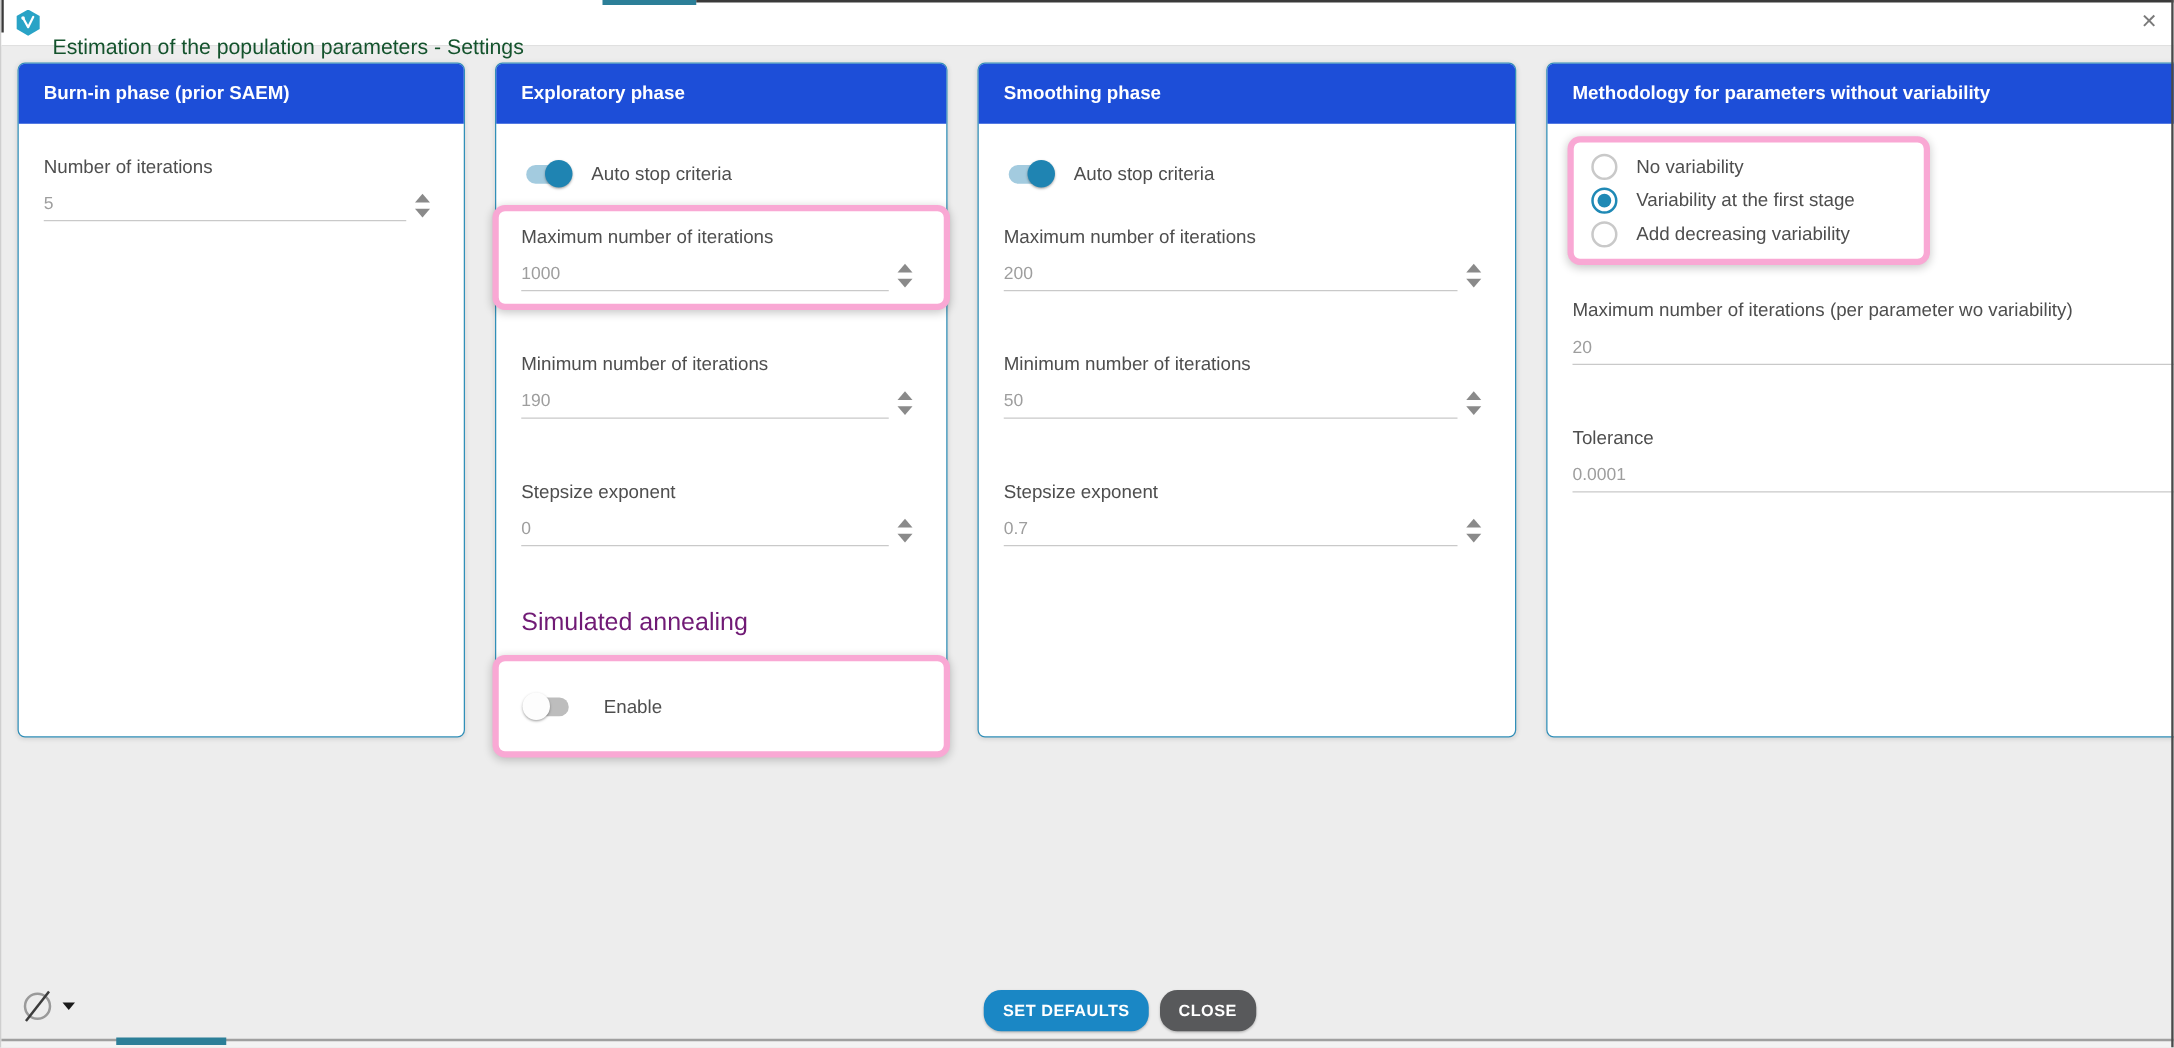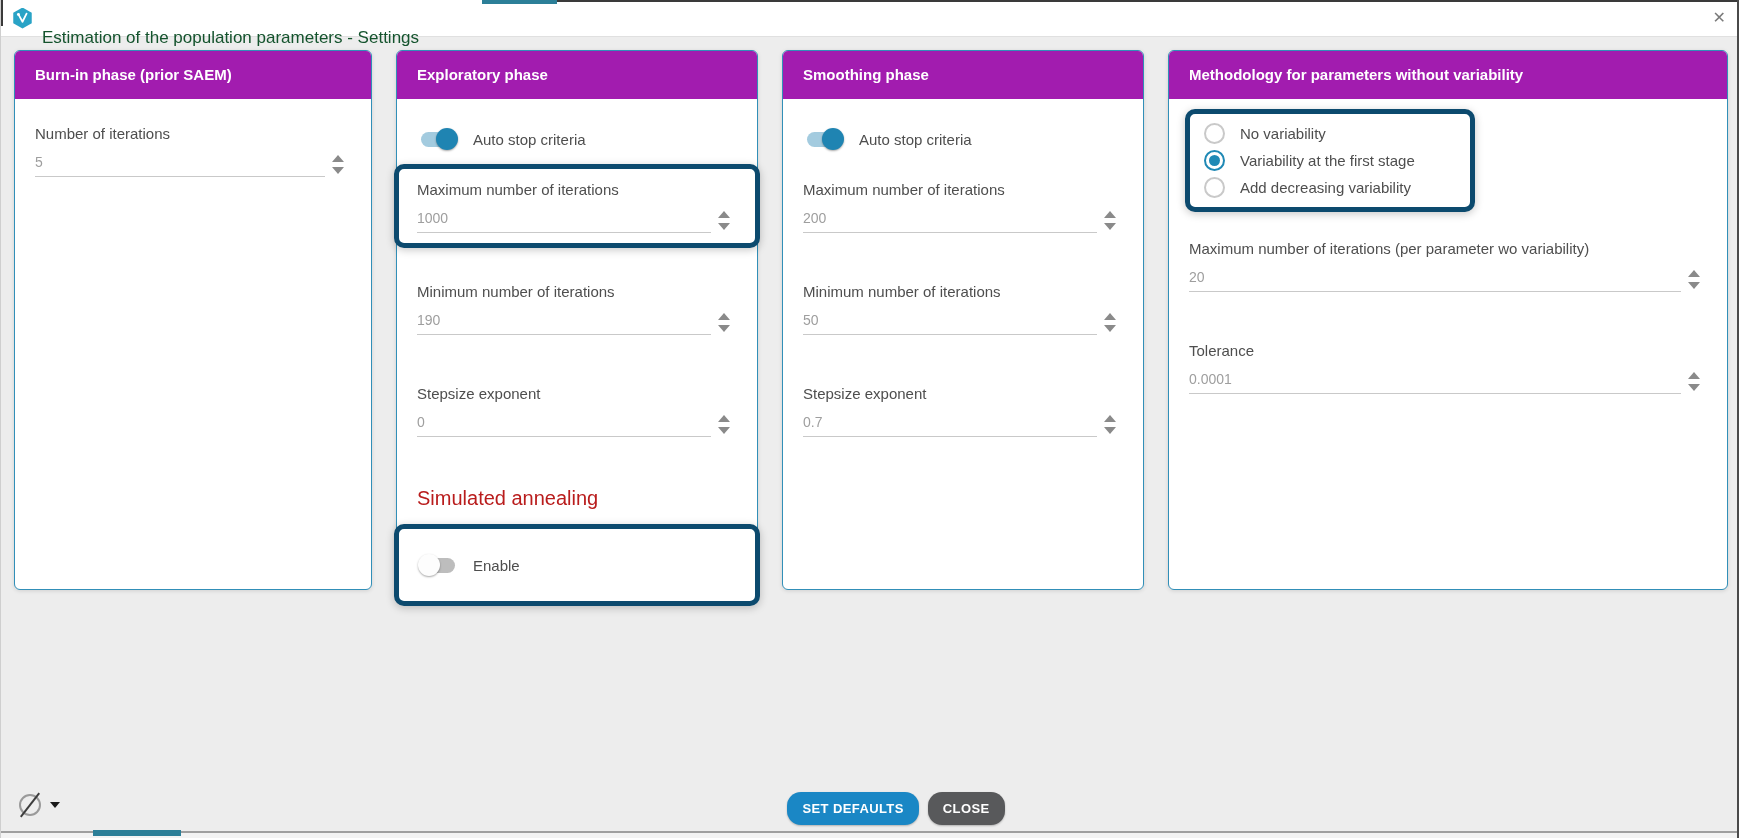--- a/index.html
+++ b/index.html
@@ -35,23 +35,23 @@
   }
 
   
   .panels { position:absolute; left:13px; top:50px; display:flex; gap:24px; z-index:10; }
   .panel {
     background:#fff; border:1px solid #318fb8; border-radius:6px;
     box-shadow:0 1px 4px rgba(0,0,0,0.12); height:540px; box-sizing:border-box;
     display:flex; flex-direction:column;
   }
   .p-burnin { width:358px; } .p-exploratory { width:362px; }
-  .p-smoothing { width:362px; } .p-methodology { width:560px; }
+  .p-smoothing { width:431px; } .p-methodology { width:560px; }
   .panel-header {
-    background:#a21caf; color:#fff; font-weight:bold; font-size:15px;
+    background:#1d4ed8; color:#fff; font-weight:bold; font-size:15px;
     height:48px; line-height:48px; padding:0 20px; border-radius:5px 5px 0 0;
     flex:0 0 auto; white-space:nowrap; overflow:hidden;
   }
   .panel-body { padding:26px 20px 0; flex:1; position:relative; }
 
   
   .field { margin-bottom:50px; }
   .field .f-label { font-size:15px; color:#4e4e4e; margin-bottom:12px; }
   .control { display:flex; align-items:flex-end; }
   .num-input {
@@ -66,26 +66,26 @@
   .toggle-row { display:flex; align-items:center; height:24px; margin:2px 0 30px 4px; }
   .toggle { width:34px; height:15px; border-radius:8px; position:relative; flex:0 0 auto; cursor:pointer; }
   .toggle .knob { width:22px; height:22px; border-radius:50%; position:absolute; top:-4px; box-shadow:0 1px 2px rgba(0,0,0,0.35); }
   .toggle.on { background:#a3cbdf; }
   .toggle.on .knob { background:#1f84b2; right:-3px; }
   .toggle.off { background:#bdbdbd; }
   .toggle.off .knob { background:#fdfdfd; left:-3px; }
   .toggle-label { font-size:15px; color:#4e4e4e; margin-left:18px; }
 
   
-  .hl { border:5px solid #0c4a6e; border-radius:10px; background:#fff; box-shadow:0 2px 8px rgba(0,0,0,0.22); }
+  .hl { border:5px solid #f9a8d4; border-radius:10px; background:#fff; box-shadow:0 2px 8px rgba(0,0,0,0.22); }
   .hl-field { padding:12px 18px 10px; margin:-17px -23px 35px; }
   .hl-field .field { margin-bottom:0; }
   .hl-enable { padding:24px 18px; margin:14px -23px 0; }
-  .hl-enable .toggle-row { margin:0 0 0 4px; }
-  .section-heading { font-size:20px; color:#b91c1c; margin:28px 0 0 0; }
+  .hl-enable .toggle-row { margin:0 0 0 4px;gap:10px; }
+  .section-heading { font-size:20px; color:#701a75; margin:28px 0 0 0; }
 
   
   .hl-radios { width:252px; padding:6px 14px; margin:10px 0 28px -4px; }
   .radio-row { display:flex; align-items:center; height:27px; cursor:pointer; }
   .radio {
     width:17px; height:17px; border-radius:50%; border:2px solid #c9c9c9;
     background:#fff; flex:0 0 auto; position:relative;
   }
   .radio.on { border-color:#1f89b5; }
   .radio.on::after {

